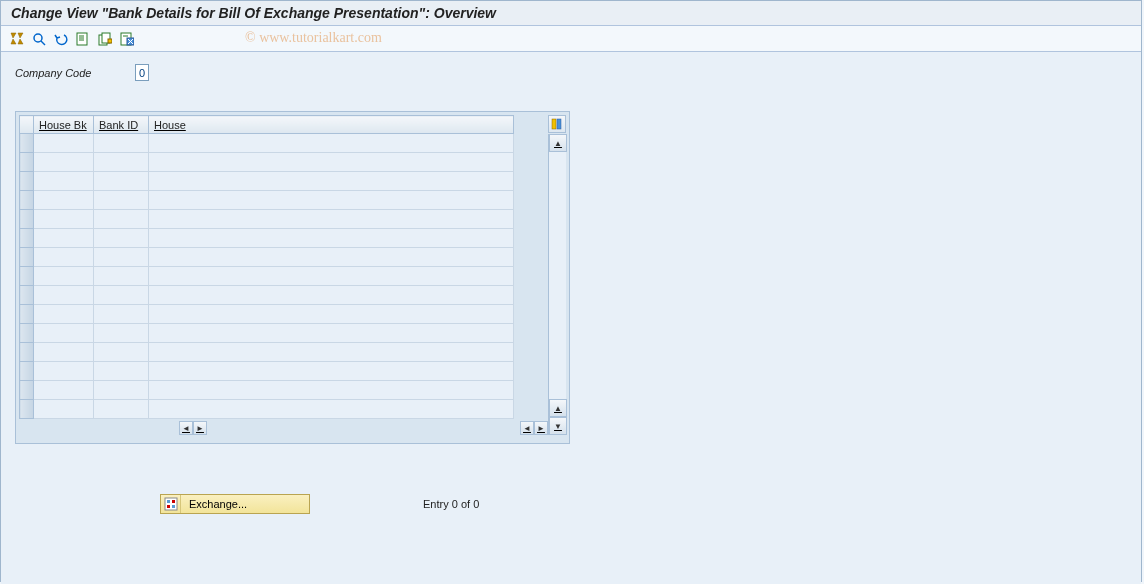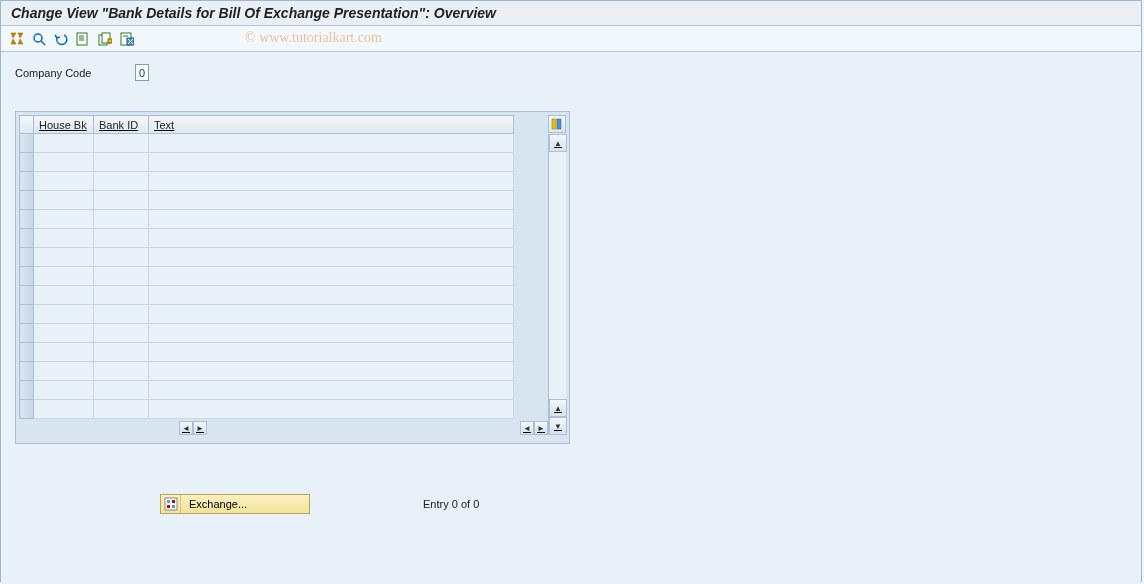--- a/index.html
+++ b/index.html
@@ -49,20 +49,21 @@
       position: relative;
     }
     .field-row {
       display: flex;
       align-items: center;
       margin-bottom: 30px;
     }
     .field-label {
       width: 120px;
       color: #222;
+      font-style: italic;
     }
     .field-input {
       width: 14px;
       height: 17px;
       border: 1px solid #7a9ebd;
       background: #fff;
       padding: 0 3px;
       font-size: 11px;
       color: #004080;
     }
@@ -262,21 +263,21 @@
 
   <div class="table-wrapper">
     <div class="table-main">
       <div style="flex:1;">
         <table class="table-grid">
           <thead>
             <tr>
               <th class="row-selector" style="width:14px;"></th>
               <th class="col-housebank">House Bk</th>
               <th class="col-acctid">Bank ID</th>
-              <th class="col-text">Text</th>
+              <th class="col-text">House</th>
             </tr>
           </thead>
           <tbody id="table-body">
                 <tr>
                   <td style="background: linear-gradient(to right, rgb(220, 230, 239), rgb(197, 213, 228)); border: 1px solid rgb(169, 192, 216);"></td>
                   <td></td>
                   <td></td>
                   <td></td>
                 </tr>
                 <tr>

